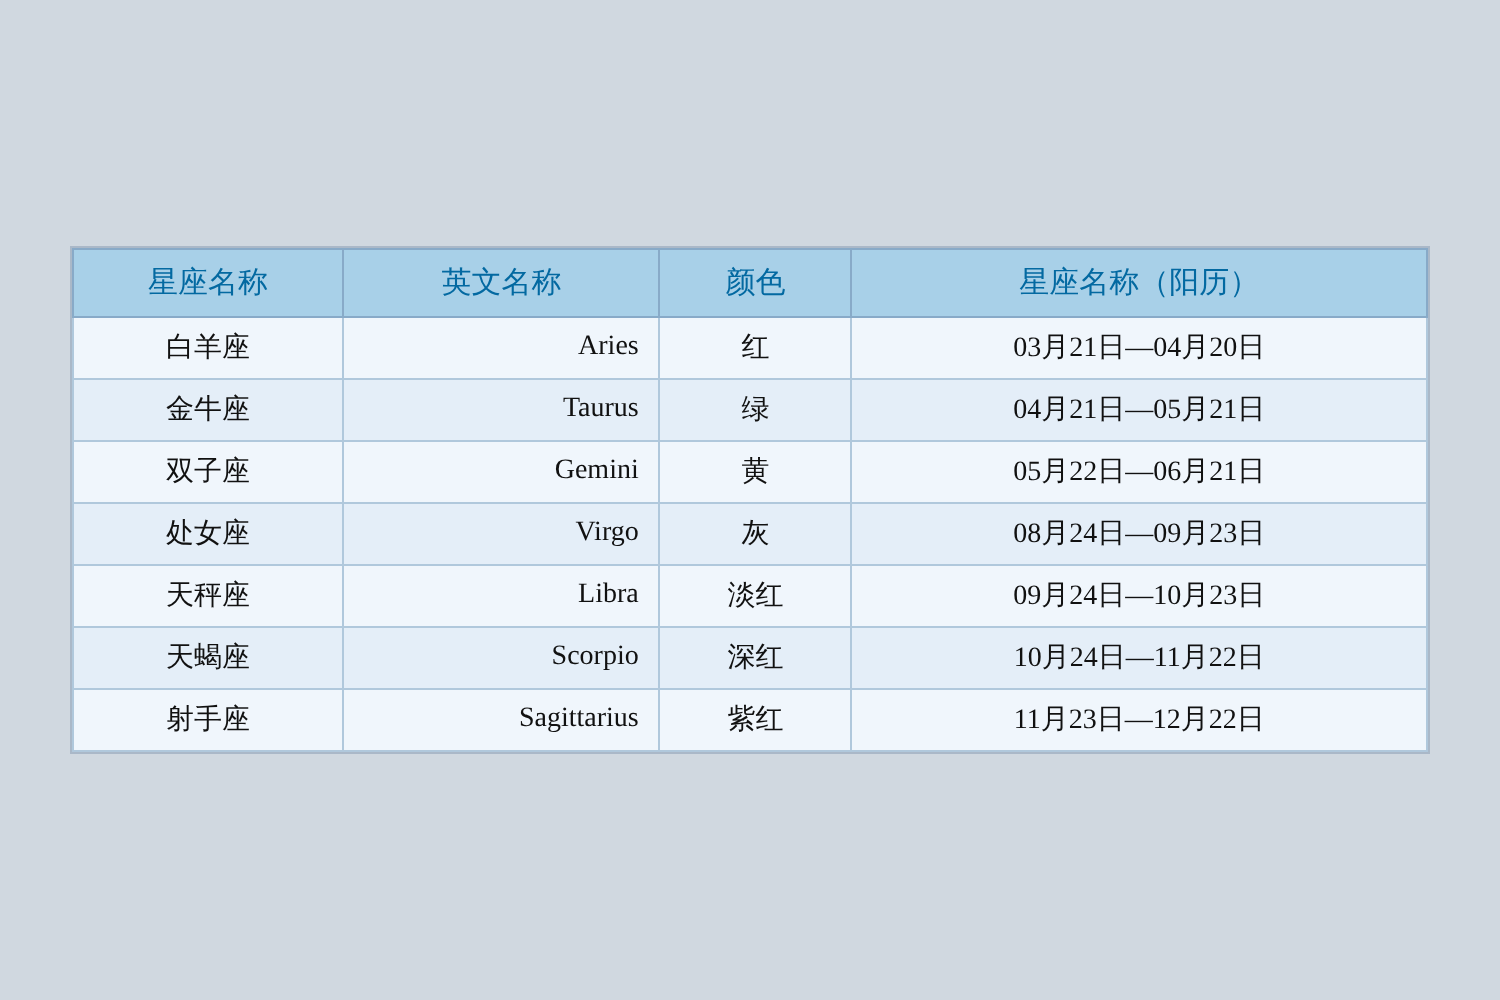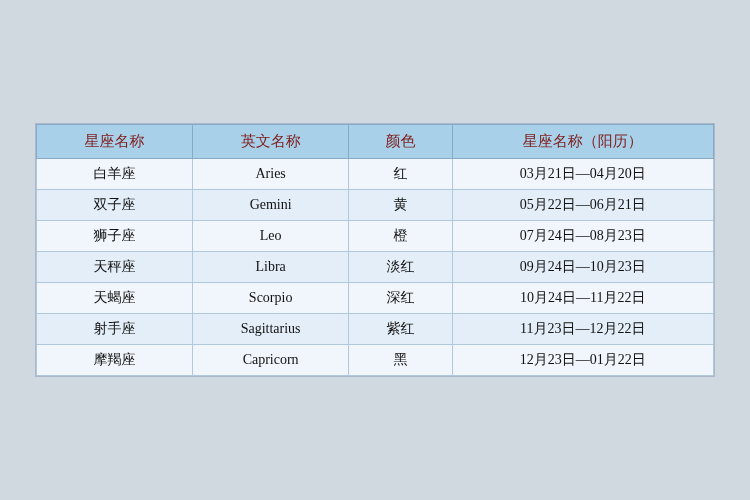--- a/index.html
+++ b/index.html
@@ -29,24 +29,24 @@
       width: 100%;
       border-collapse: collapse;
     }
 
     thead tr {
       background-color: #a8d0e8;
     }
 
     thead th {
       border: 1px solid #88aac8;
-      padding: 7px 14px;
+      padding: 7px 4px;
       text-align: center;
       font-weight: normal;
-      color: #7f1d1d;
+      color: #0369a1;
       font-size: 15px;
     }
 
     tbody tr {
       background-color: #f0f6fc;
     }
 
     tbody tr:nth-child(even) {
       background-color: #e4eef8;
     }
@@ -58,20 +58,21 @@
       color: #111;
       font-size: 14px;
     }
 
     tbody td:first-child {
       font-size: 14px;
     }
 
     tbody td:nth-child(2) {
       font-style: normal;
+      text-align: right;
     }
   </style>
 </head>
 <body>
 
 <div class="table-container">
   <table>
     <thead>
       <tr>
         <th>星座名称</th>
@@ -81,50 +82,50 @@
       </tr>
     </thead>
     <tbody id="table-body">
     <tr>
           <td>白羊座</td>
           <td>Aries</td>
           <td>红</td>
           <td>03月21日—04月20日</td>
         </tr>
         <tr>
+          <td>金牛座</td>
+          <td>Taurus</td>
+          <td>绿</td>
+          <td>04月21日—05月21日</td>
+        </tr>
+        <tr>
           <td>双子座</td>
           <td>Gemini</td>
           <td>黄</td>
           <td>05月22日—06月21日</td>
         </tr>
         <tr>
-          <td>狮子座</td>
-          <td>Leo</td>
-          <td>橙</td>
-          <td>07月24日—08月23日</td>
+          <td>处女座</td>
+          <td>Virgo</td>
+          <td>灰</td>
+          <td>08月24日—09月23日</td>
         </tr>
         <tr>
           <td>天秤座</td>
           <td>Libra</td>
           <td>淡红</td>
           <td>09月24日—10月23日</td>
         </tr>
         <tr>
           <td>天蝎座</td>
           <td>Scorpio</td>
           <td>深红</td>
           <td>10月24日—11月22日</td>
         </tr>
         <tr>
           <td>射手座</td>
           <td>Sagittarius</td>
           <td>紫红</td>
           <td>11月23日—12月22日</td>
         </tr>
-        <tr>
-          <td>摩羯座</td>
-          <td>Capricorn</td>
-          <td>黑</td>
-          <td>12月23日—01月22日</td>
-        </tr>
       </tbody>
   </table>
 </div>
 
 </body></html>

